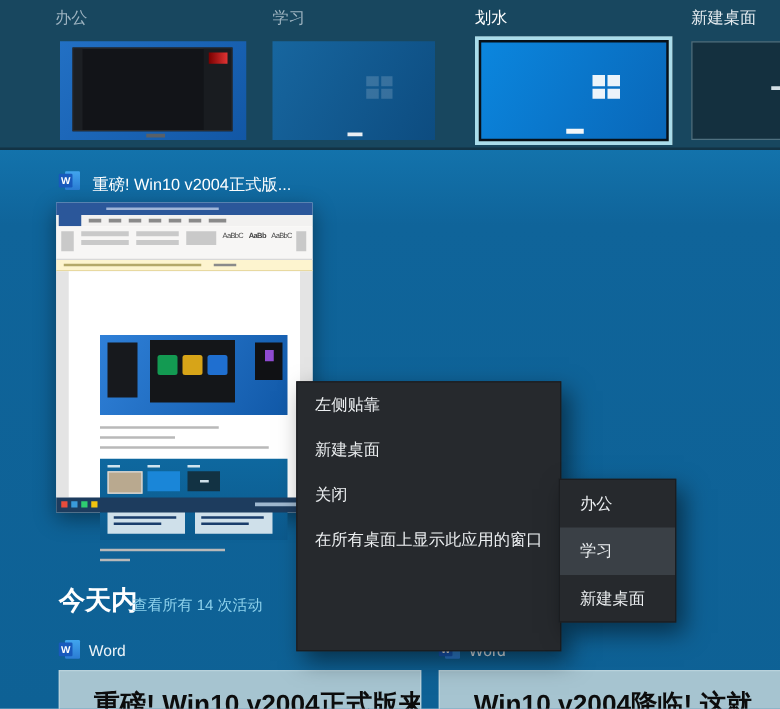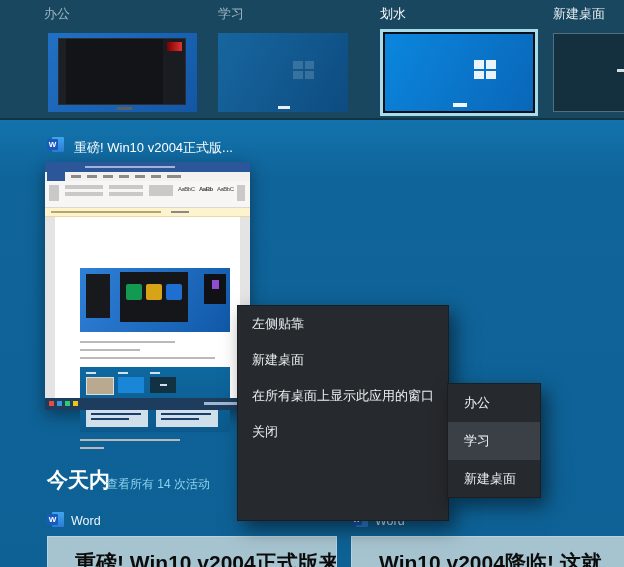--- a/index.html
+++ b/index.html
@@ -236,24 +236,24 @@
 </div>
 
 <div class="menu menu-main">
   <div class="menu-item">
     <span>左侧贴靠</span>
   </div>
   <div class="menu-item">
     <span>新建桌面</span>
   </div>
   <div class="menu-item">
+    <span>关闭</span>
+  </div>
+  <div class="menu-item">
     <span>在所有桌面上显示此应用的窗口</span>
-  </div>
-  <div class="menu-item">
-    <span>关闭</span>
   </div>
 </div>
 
 <div class="menu menu-sub">
   <div class="submenu-item">
     <span>办公</span>
   </div>
   <div class="submenu-item hl">
     <span>学习</span>
   </div>

